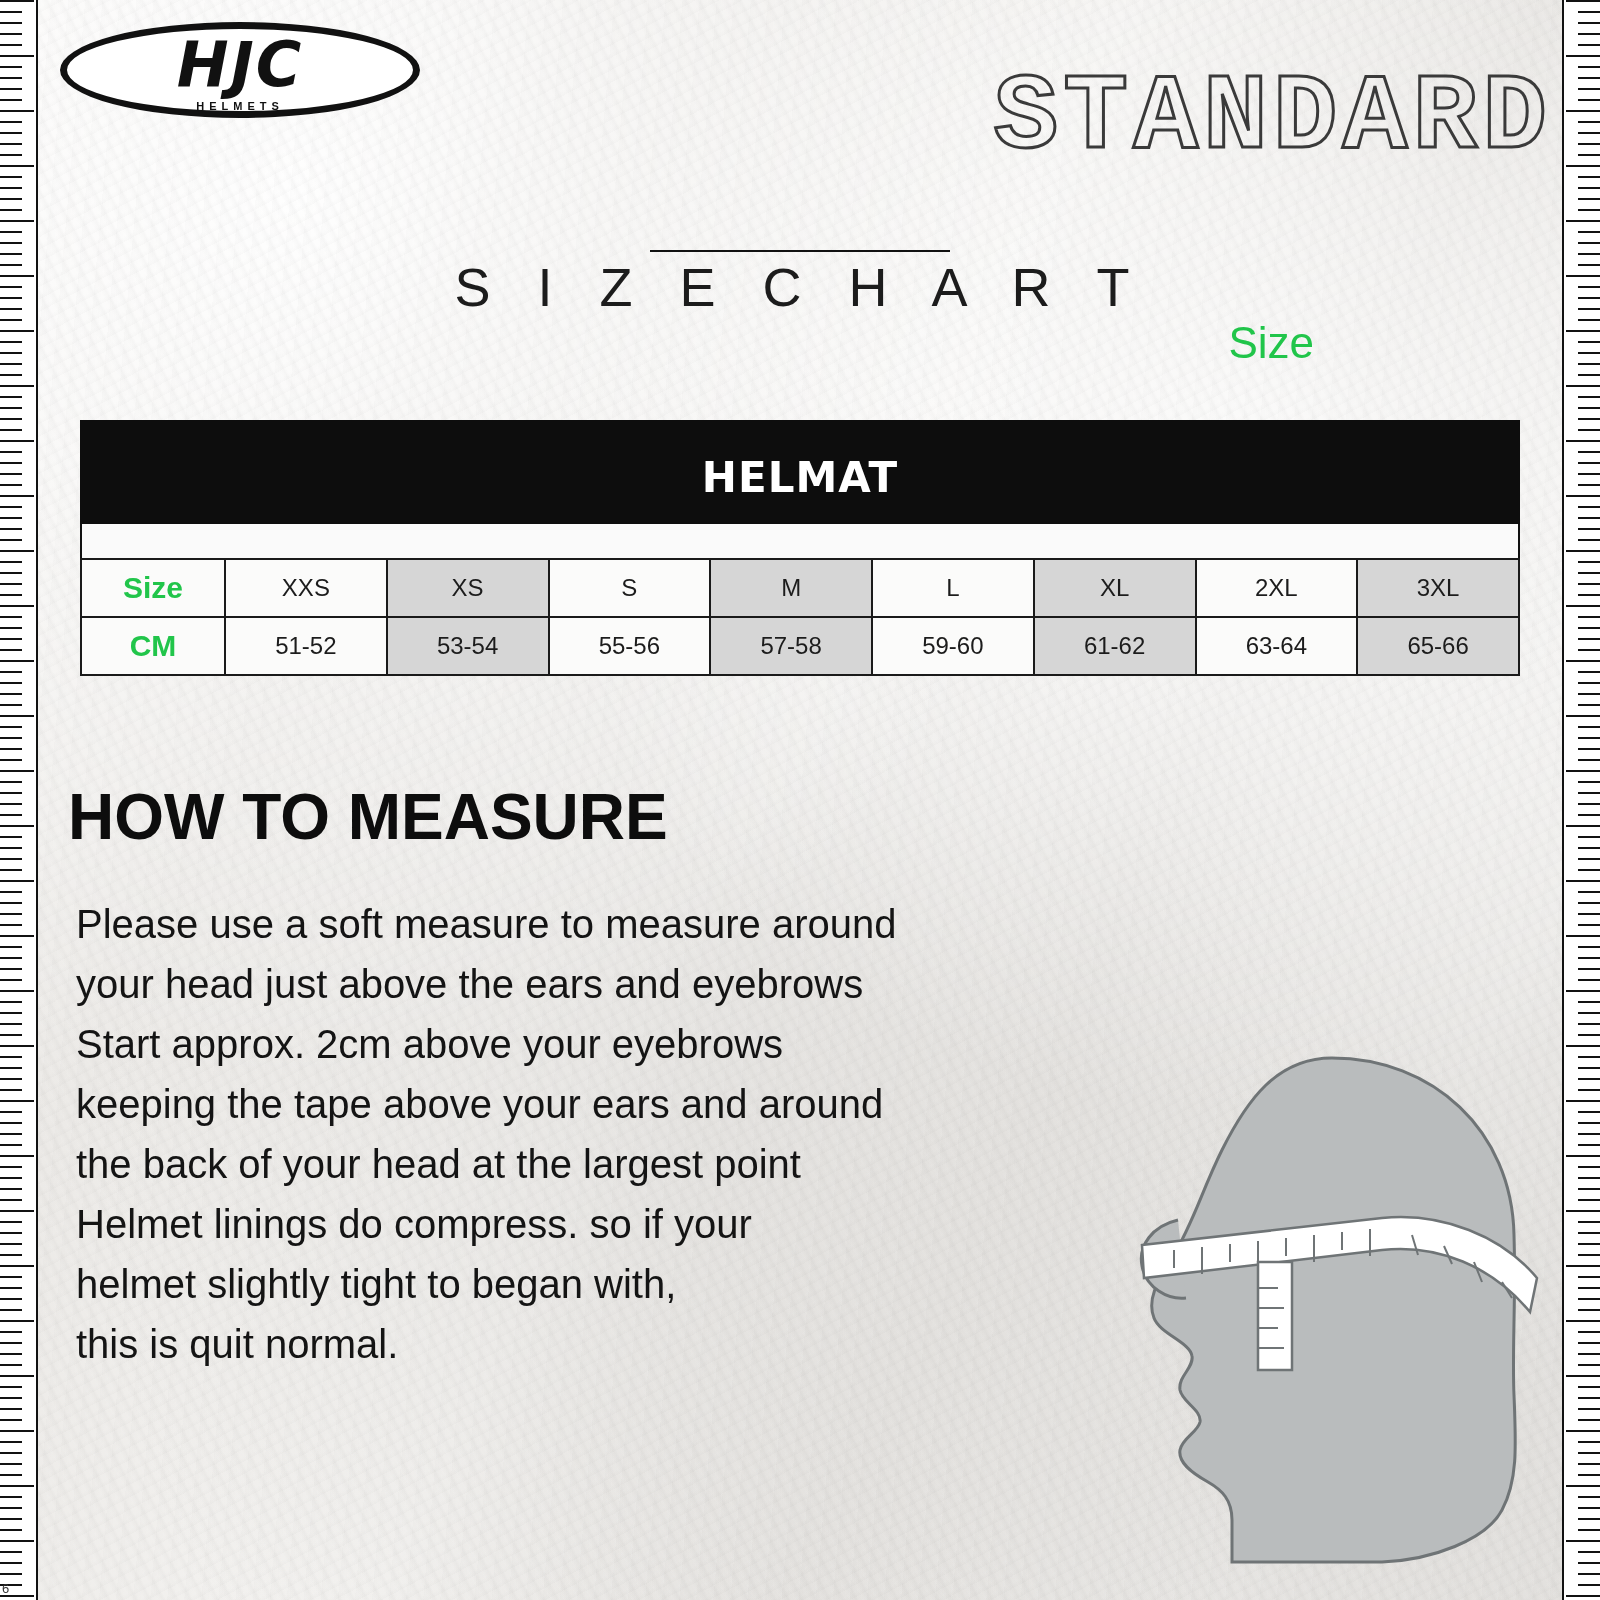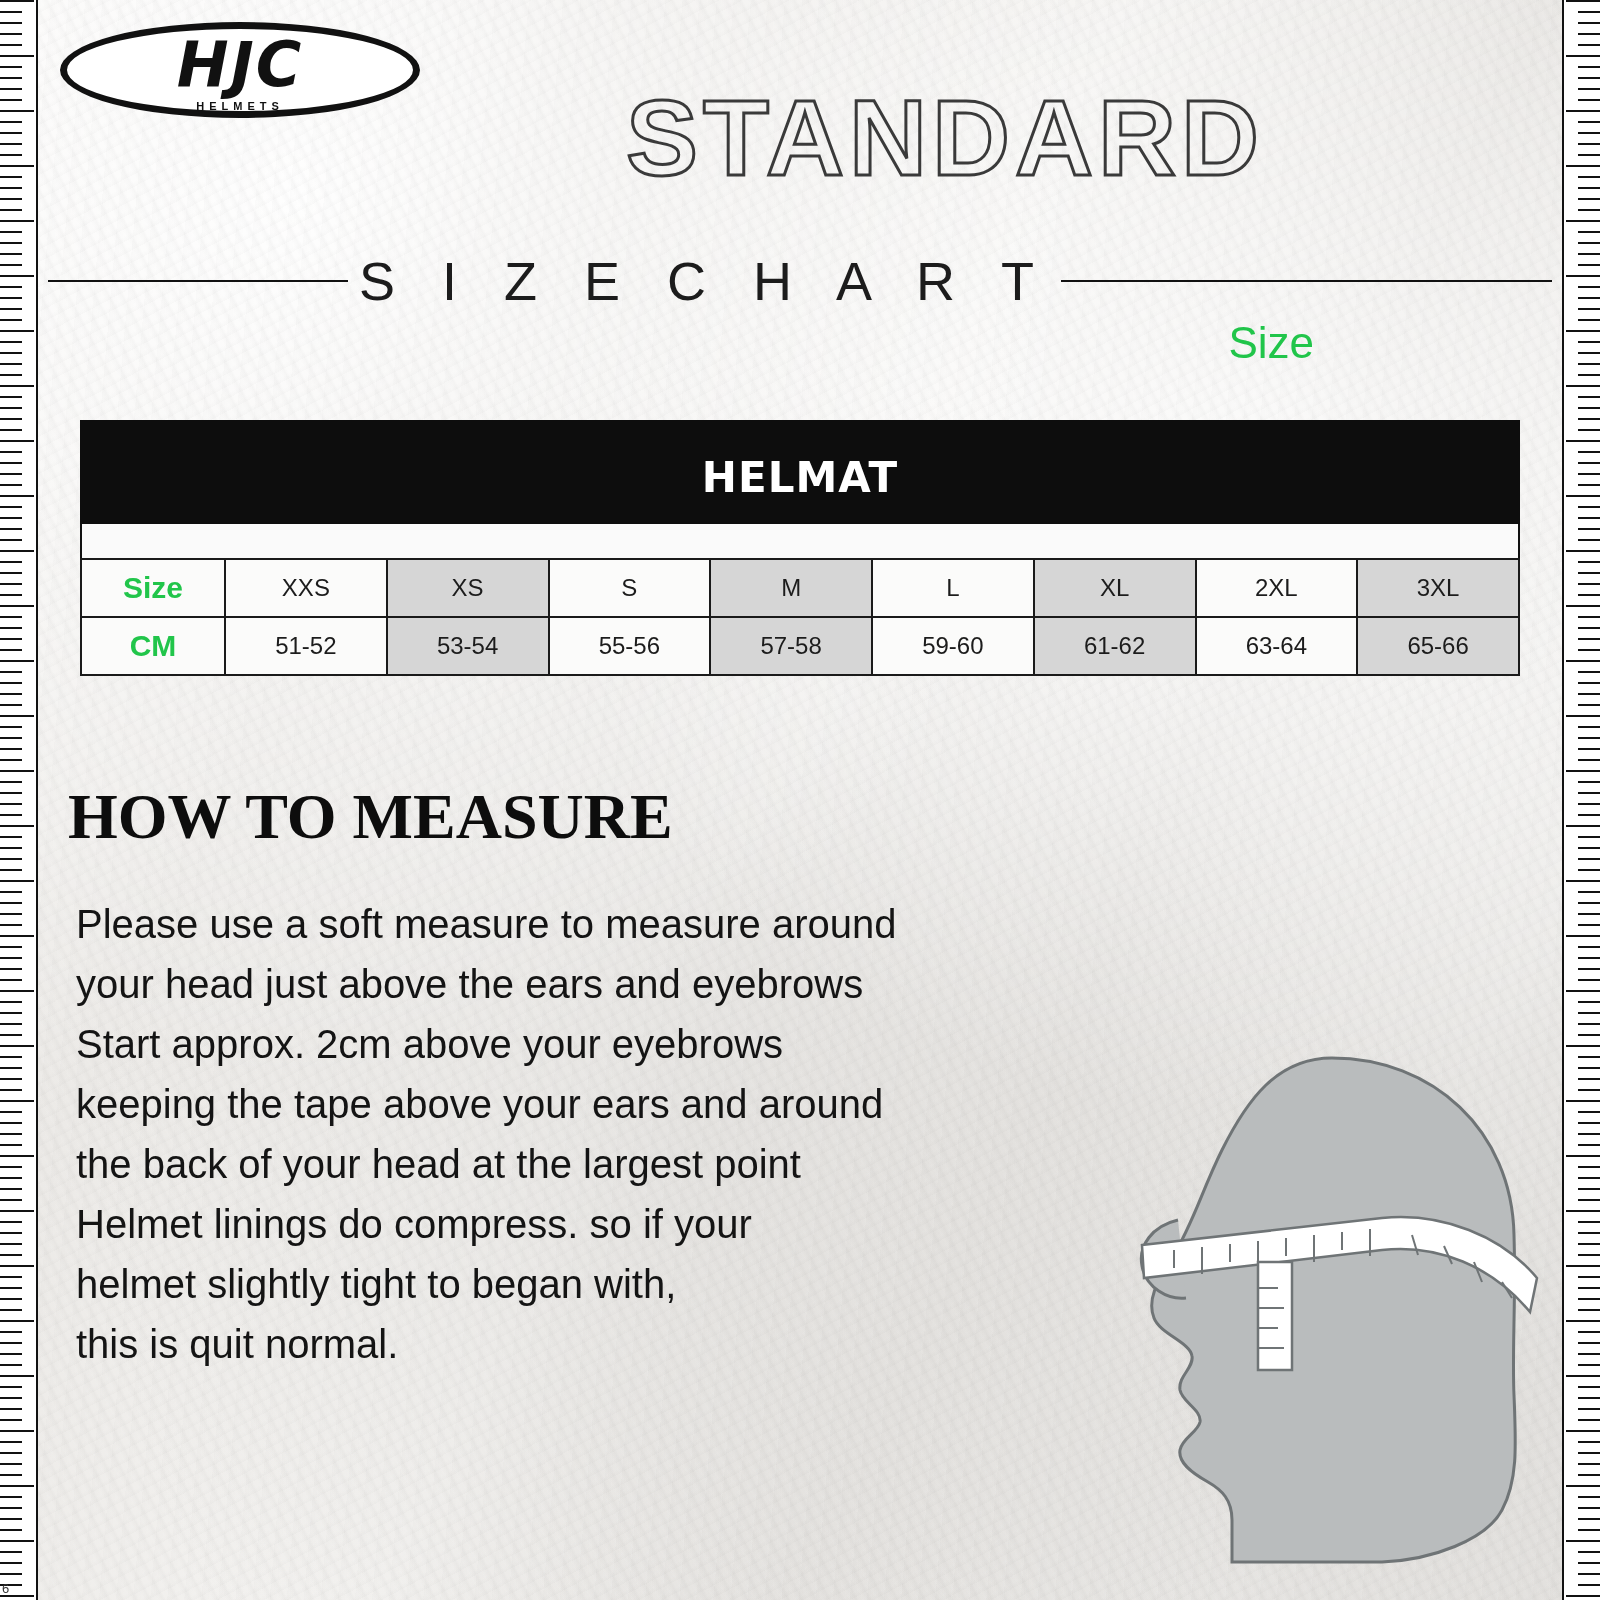--- a/index.html
+++ b/index.html
@@ -133,39 +133,40 @@
     letter-spacing: 5px;
     font-weight: bold;
     color: #111;
   }
 
   
   .title-standard {
     position: absolute;
     left: 300px;
     right: 10px;
-    top: 74px;
-    text-align: center;
-    font-family: Liberation Sans, sans-serif;
+    top: 54px;
+    text-align: right;
+    font-family: Liberation Mono, monospace;
     font-weight: bold;
     font-size: 108px;
     letter-spacing: 5px;
     line-height: 1;
     color: transparent;
     -webkit-text-stroke: 3px #3a3a3a;
   }
 
   .subtitle-row {
     position: absolute;
     left: 10px;
     right: 10px;
     top: 240px;
     display: flex;
     align-items: center;
-    gap: 11px;
+    gap: 4px;
+    flex-direction: column;
   }
   .sub-line {
     flex: 0 0 auto;
     height: 2px;
     background: #111;
   }
   .sub-line.left { width: 300px; }
   .sub-line.right { flex: 1 1 auto; }
   .subtitle-text {
     font-family: "Liberation Sans", sans-serif;
@@ -227,21 +228,21 @@
     font-size: 30px;
     background: #fbfbfa;
     width: 140px;
   }
 
   
   .howto-title {
     position: absolute;
     left: 30px;
     top: 770px;
-    font-family: Liberation Serif, serif;
+    font-family: Liberation Sans, sans-serif;
     font-weight: bold;
     font-size: 64px;
     color: #0d0d0d;
     letter-spacing: 0px;
   }
   .howto-body {
     position: absolute;
     left: 30px;
     top: 880px;
     width: 1120px;

